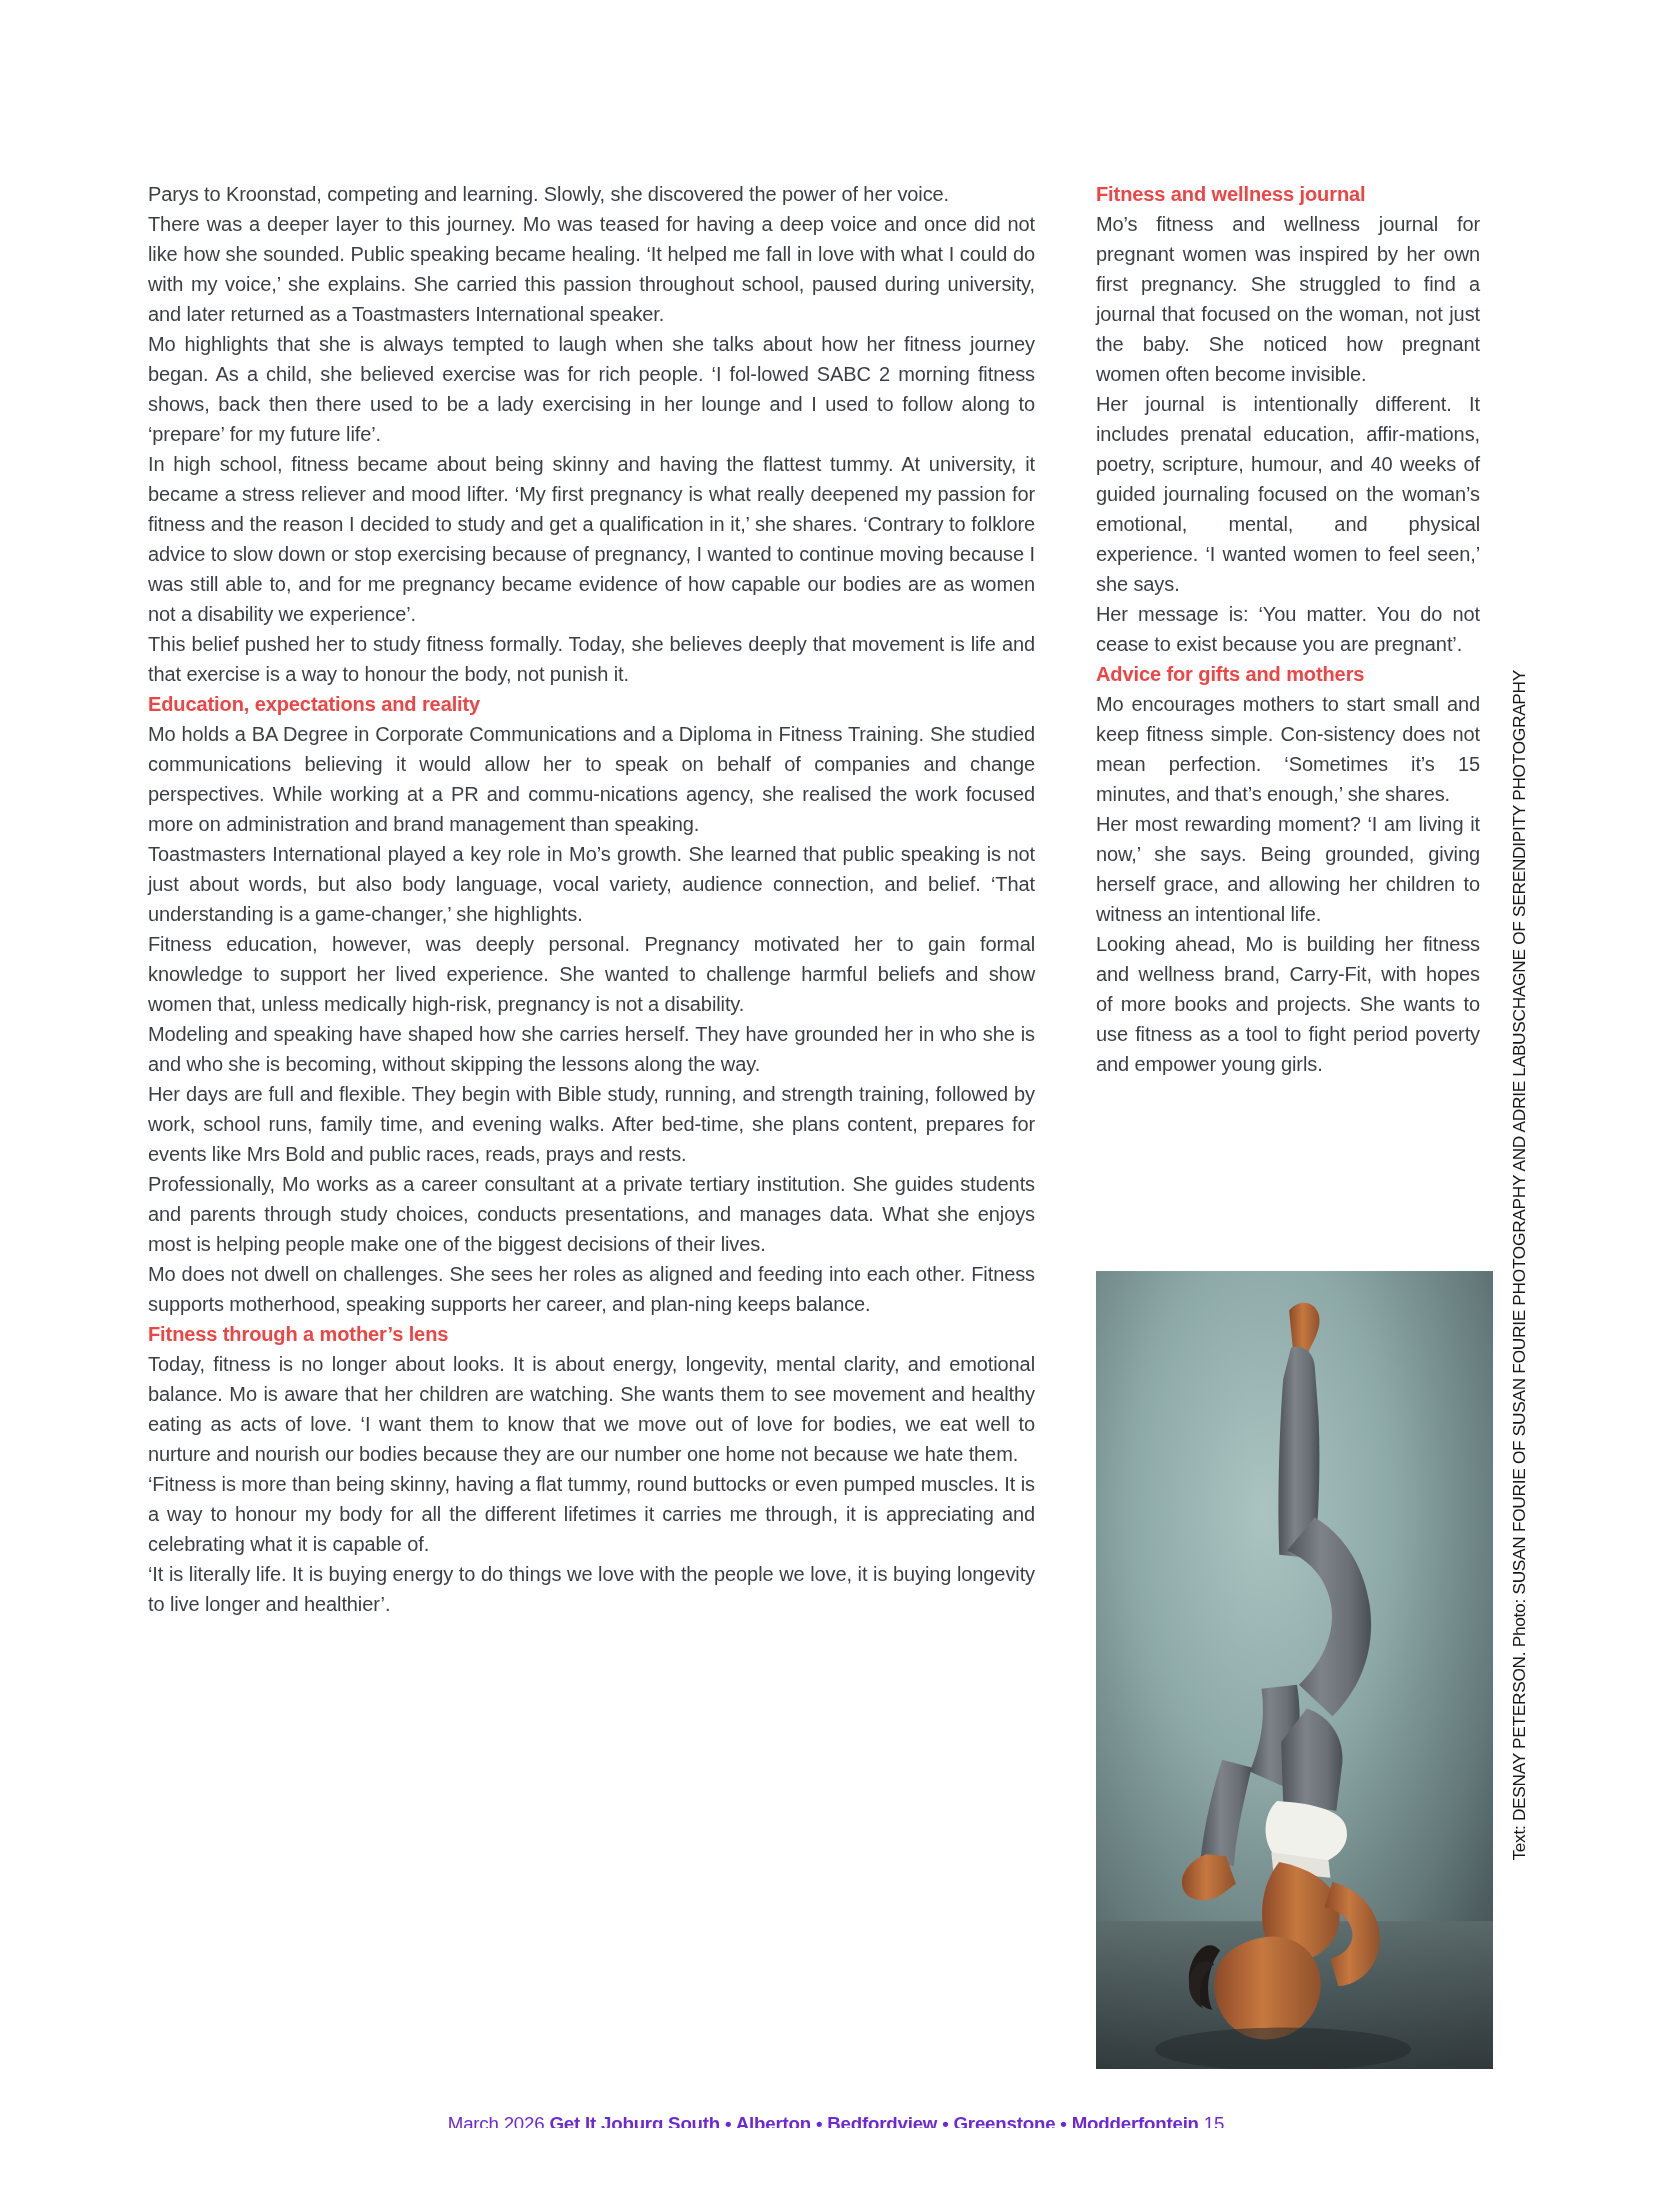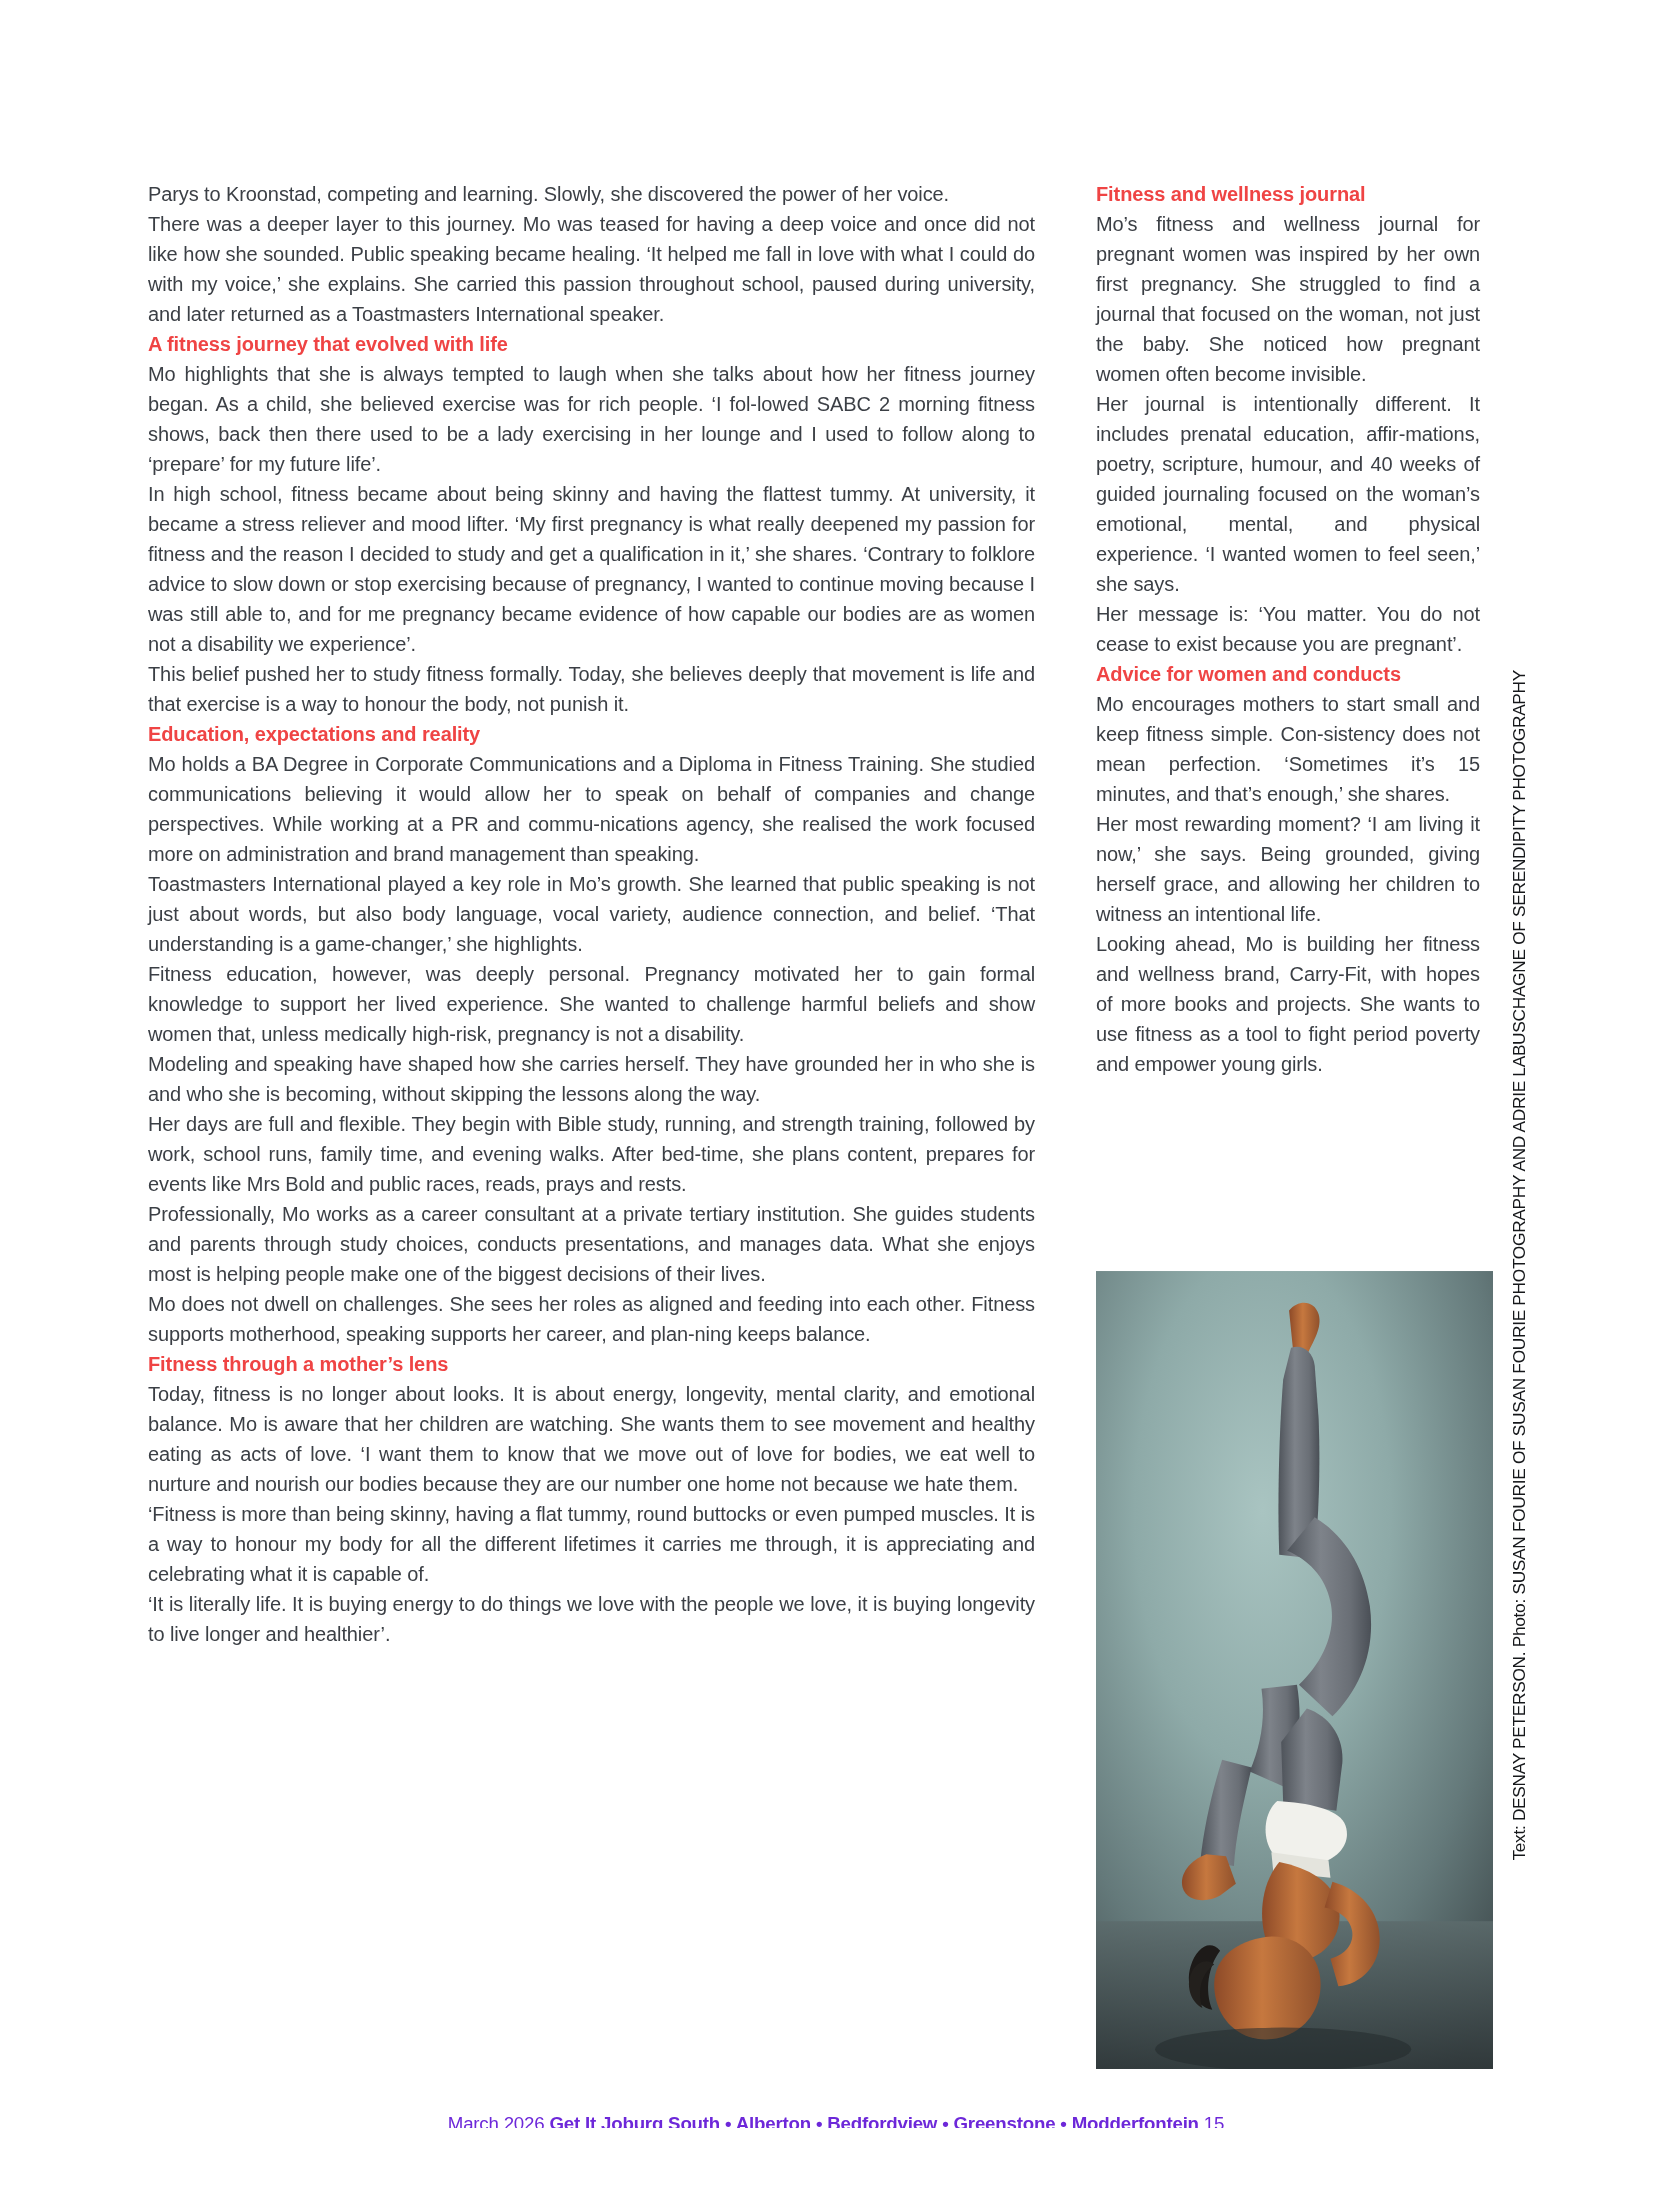--- a/index.html
+++ b/index.html
@@ -102,21 +102,20 @@
   .footer .f-page { font-weight: 400; }
 </style>
 </head>
 <body>
 
 <div class="page">
 
   <div class="col col-left" id="left-col">
       <p class="para">Parys to Kroonstad, competing and learning. Slowly, she discovered the power of her voice.</p>
       <p class="para">There was a deeper layer to this journey. Mo was teased for having a deep voice and once did not like how she sounded. Public speaking became healing. ‘It helped me fall in love with what I could do with my voice,’ she explains. She carried this passion throughout school, paused during university, and later returned as a Toastmasters International speaker.</p>
-      <p class="subhead">A fitness journey that evolved with life</p>
       <p class="para">Mo highlights that she is always tempted to laugh when she talks about how her fitness journey began. As a child, she believed exercise was for rich people. ‘I fol-lowed SABC 2 morning fitness shows, back then there used to be a lady exercising in her lounge and I used to follow along to ‘prepare’ for my future life’.</p>
       <p class="para">In high school, fitness became about being skinny and having the flattest tummy. At university, it became a stress reliever and mood lifter. ‘My first pregnancy is what really deepened my passion for fitness and the reason I decided to study and get a qualification in it,’ she shares. ‘Contrary to folklore advice to slow down or stop exercising because of pregnancy, I wanted to continue moving because I was still able to, and for me pregnancy became evidence of how capable our bodies are as women not a disability we experience’.</p>
       <p class="para">This belief pushed her to study fitness formally. Today, she believes deeply that movement is life and that exercise is a way to honour the body, not punish it.</p>
       <p class="subhead">Education, expectations and reality</p>
       <p class="para">Mo holds a BA Degree in Corporate Communications and a Diploma in Fitness Training. She studied communications believing it would allow her to speak on behalf of companies and change perspectives. While working at a PR and commu-nications agency, she realised the work focused more on administration and brand management than speaking.</p>
       <p class="para">Toastmasters International played a key role in Mo’s growth. She learned that public speaking is not just about words, but also body language, vocal variety, audience connection, and belief. ‘That understanding is a game-changer,’ she highlights.</p>
       <p class="para">Fitness education, however, was deeply personal. Pregnancy motivated her to gain formal knowledge to support her lived experience. She wanted to challenge harmful beliefs and show women that, unless medically high-risk, pregnancy is not a disability.</p>
       <p class="para">Modeling and speaking have shaped how she carries herself. They have grounded her in who she is and who she is becoming, without skipping the lessons along the way.</p>
       <p class="para">Her days are full and flexible. They begin with Bible study, running, and strength training, followed by work, school runs, family time, and evening walks. After bed-time, she plans content, prepares for events like Mrs Bold and public races, reads, prays and rests.</p>
       <p class="para">Professionally, Mo works as a career consultant at a private tertiary institution. She guides students and parents through study choices, conducts presentations, and manages data. What she enjoys most is helping people make one of the biggest decisions of their lives.</p>
@@ -125,21 +124,21 @@
       <p class="para">Today, fitness is no longer about looks. It is about energy, longevity, mental clarity, and emotional balance. Mo is aware that her children are watching. She wants them to see movement and healthy eating as acts of love. ‘I want them to know that we move out of love for bodies, we eat well to nurture and nourish our bodies because they are our number one home not because we hate them.</p>
       <p class="para">‘Fitness is more than being skinny, having a flat tummy, round buttocks or even pumped muscles. It is a way to honour my body for all the different lifetimes it carries me through, it is appreciating and celebrating what it is capable of.</p>
       <p class="para">‘It is literally life. It is buying energy to do things we love with the people we love, it is buying longevity to live longer and healthier’.</p>
     </div>
 
   <div class="col col-right" id="right-col">
       <p class="subhead">Fitness and wellness journal</p>
       <p class="para">Mo’s fitness and wellness journal for pregnant women was inspired by her own first pregnancy. She struggled to find a journal that focused on the woman, not just the baby. She noticed how pregnant women often become invisible.</p>
       <p class="para">Her journal is intentionally different. It includes prenatal education, affir-mations, poetry, scripture, humour, and 40 weeks of guided journaling focused on the woman’s emotional, mental, and physical experience. ‘I wanted women to feel seen,’ she says.</p>
       <p class="para">Her message is: ‘You matter. You do not cease to exist because you are pregnant’.</p>
-      <p class="subhead">Advice for women and conducts</p>
+      <p class="subhead">Advice for gifts and mothers</p>
       <p class="para">Mo encourages mothers to start small and keep fitness simple. Con-sistency does not mean perfection. ‘Sometimes it’s 15 minutes, and that’s enough,’ she shares.</p>
       <p class="para">Her most rewarding moment? ‘I am living it now,’ she says. Being grounded, giving herself grace, and allowing her children to witness an intentional life.</p>
       <p class="para">Looking ahead, Mo is building her fitness and wellness brand, Carry-Fit, with hopes of more books and projects. She wants to use fitness as a tool to fight period poverty and empower young girls.</p>
     </div>
 
   <div class="photo">
     <svg width="397" height="798" viewBox="0 0 403 810" xmlns="http://www.w3.org/2000/svg">
       <defs>
         <radialGradient id="bg" cx="42%" cy="30%" r="85%">
           <stop offset="0%" stop-color="#a9c4c1"></stop>

